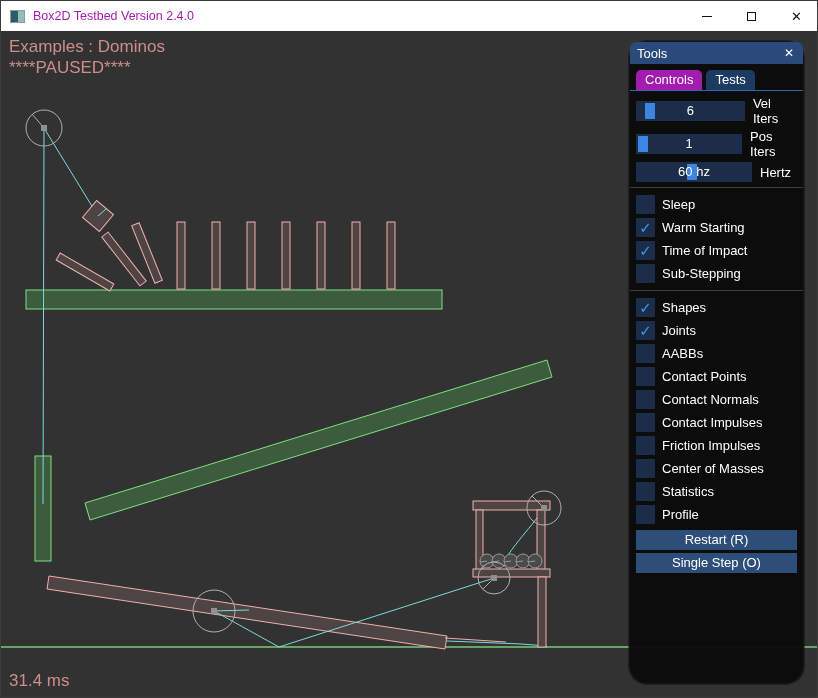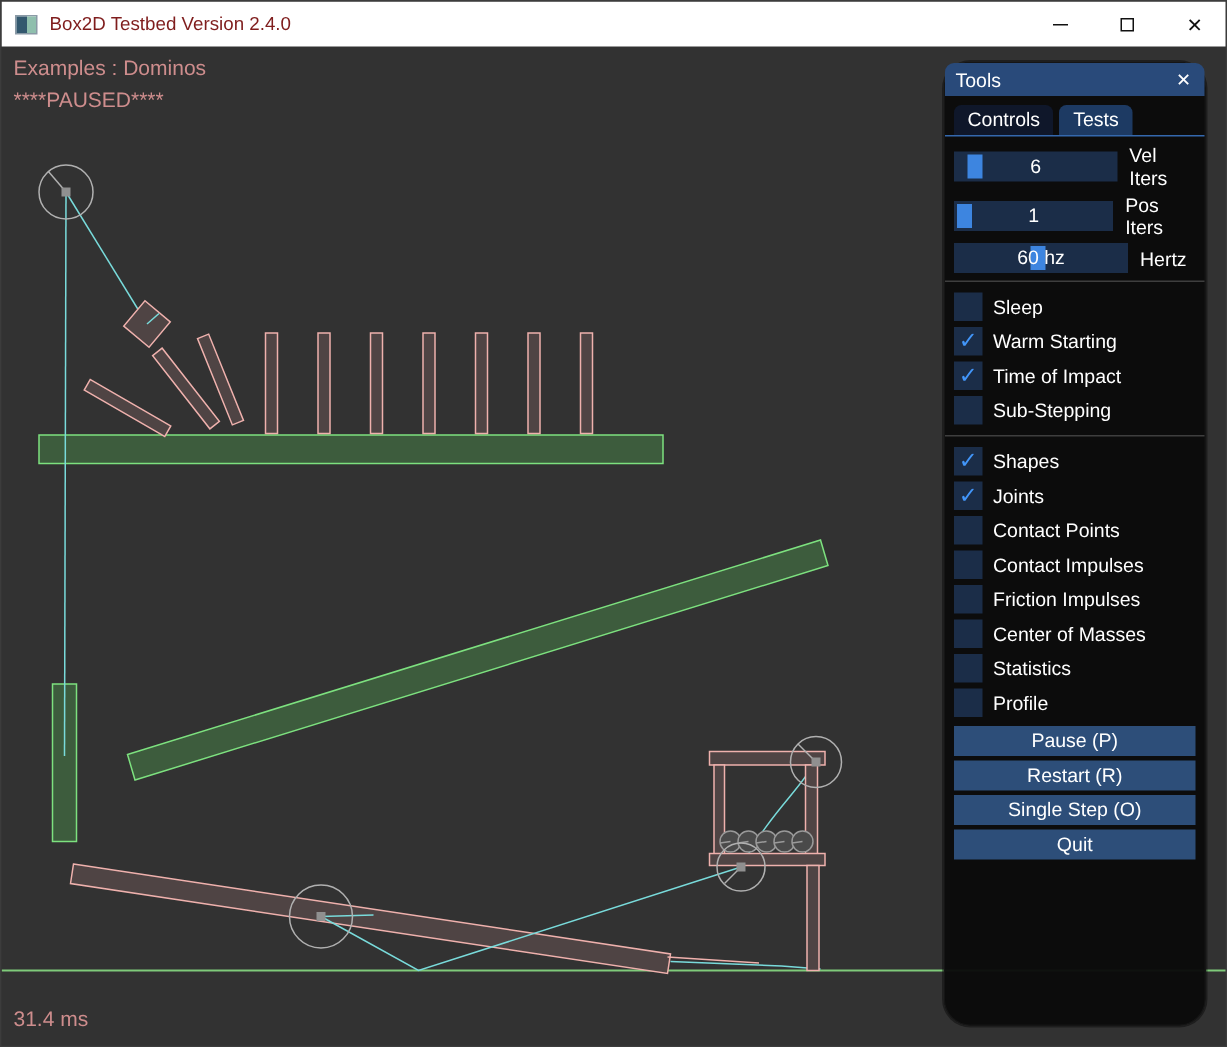--- a/index.html
+++ b/index.html
@@ -14,33 +14,33 @@
   .titlebar {
     position:absolute; left:0; top:0; width:818px; height:30px;
     background:#ffffff; display:flex; align-items:center; z-index:5;
   }
   .app-icon {
     width:15px; height:13px; margin-left:9px; border:1px solid #8a9aa6;
     display:flex;
   }
   .app-icon .half-l { width:55%; height:100%; background:#33586e; }
   .app-icon .half-r { width:45%; height:100%; background:#8fbfad; }
-  .titlebar .title { margin-left:8px; font-size:12.5px; color:#7f1d1d; }
+  .titlebar .title { margin-left:8px; font-size:12.5px; color:#a21caf; }
   .win-controls { margin-left:auto; display:flex; height:100%; }
   .win-btn { width:45px; height:100%; display:flex; align-items:center; justify-content:center; color:#111; cursor:default; }
   .glyph-min { width:10px; height:0; border-top:1px solid #111; display:block; }
   .glyph-max { width:9px; height:9px; border:1px solid #111; display:block; }
   .glyph-close { font-size:13px; line-height:13px; }
   
   .scene {
     position:absolute; left:0; top:30px; width:818px; height:668px;
     background:#323232; z-index:1;
   }
   .scene svg { position:absolute; left:0; top:0; }
-  .scene-label { position:absolute; font-size:14px; color:#ce8d8d; z-index:2; }
+  .scene-label { position:absolute; font-size:17px; color:#ce8d8d; z-index:2; }
   .lbl-example { left:8px; top:6px; }
   .lbl-paused  { left:8px; top:27px; }
   .lbl-ms      { left:8px; top:640px; }
   
   .panel {
     position:absolute; left:628px; top:40px; width:175px; height:643px;
     background:rgba(11,11,11,0.97); border-radius:18px; z-index:4;
     color:#fff; font-size:13px; border:1px solid #151515;
     box-shadow:0 0 0 1px rgba(0,0,0,0.4);
   }
@@ -49,21 +49,21 @@
     display:flex; align-items:center; padding:0 7px;
   }
   .panel-title .ptext { flex:1; }
   .panel-close { font-size:12px; cursor:default; padding:0 2px; }
   .panel-body { padding:4px 6px 0 6px; }
   .tabbar {
     display:flex; gap:4px; margin:2px -6px 5px -6px; padding:0 6px;
     border-bottom:1px solid #3468ad;
   }
   .tab { padding:2px 9px 3px 9px; border-radius:5px 5px 0 0; cursor:default; }
-  .tab.active { background:#0f172a;text-align:center; }
+  .tab.active { background:#a21caf;text-align:center; }
   .tab.inactive { background:#1d3a63; }
   .sliderrow { display:flex; align-items:center; margin-bottom:3px; }
   .track {
     width:116px; height:20px; background:#1b2d48; position:relative;
     text-align:center; line-height:20px;
   }
   .grab { position:absolute; top:2px; width:10px; height:16px; background:#3d85e0; }
   .grab-vel   { left:9px; }
   .grab-pos   { left:2px; }
   .grab-hertz { left:51px; }
@@ -253,43 +253,49 @@
       <span class="cblabel">Shapes</span>
     </div>
     <div class="cbrow">
       <span class="cb checked">
           <span class="mark">✓</span>
         </span>
       <span class="cblabel">Joints</span>
     </div>
     <div class="cbrow">
       <span class="cb"></span>
+      <span class="cblabel">AABBs</span>
+    </div>
+    <div class="cbrow">
+      <span class="cb"></span>
       <span class="cblabel">Contact Points</span>
     </div>
     <div class="cbrow">
       <span class="cb"></span>
+      <span class="cblabel">Contact Normals</span>
+    </div>
+    <div class="cbrow">
+      <span class="cb"></span>
       <span class="cblabel">Contact Impulses</span>
     </div>
     <div class="cbrow">
       <span class="cb"></span>
       <span class="cblabel">Friction Impulses</span>
     </div>
     <div class="cbrow">
       <span class="cb"></span>
       <span class="cblabel">Center of Masses</span>
     </div>
     <div class="cbrow">
       <span class="cb"></span>
       <span class="cblabel">Statistics</span>
     </div>
     <div class="cbrow">
       <span class="cb"></span>
       <span class="cblabel">Profile</span>
     </div>
 
     <div class="btn-area">
-      <div class="btn">Pause (P)</div>
       <div class="btn">Restart (R)</div>
       <div class="btn">Single Step (O)</div>
-      <div class="btn">Quit</div>
     </div>
   </div>
 </div>
 
 </body></html>

